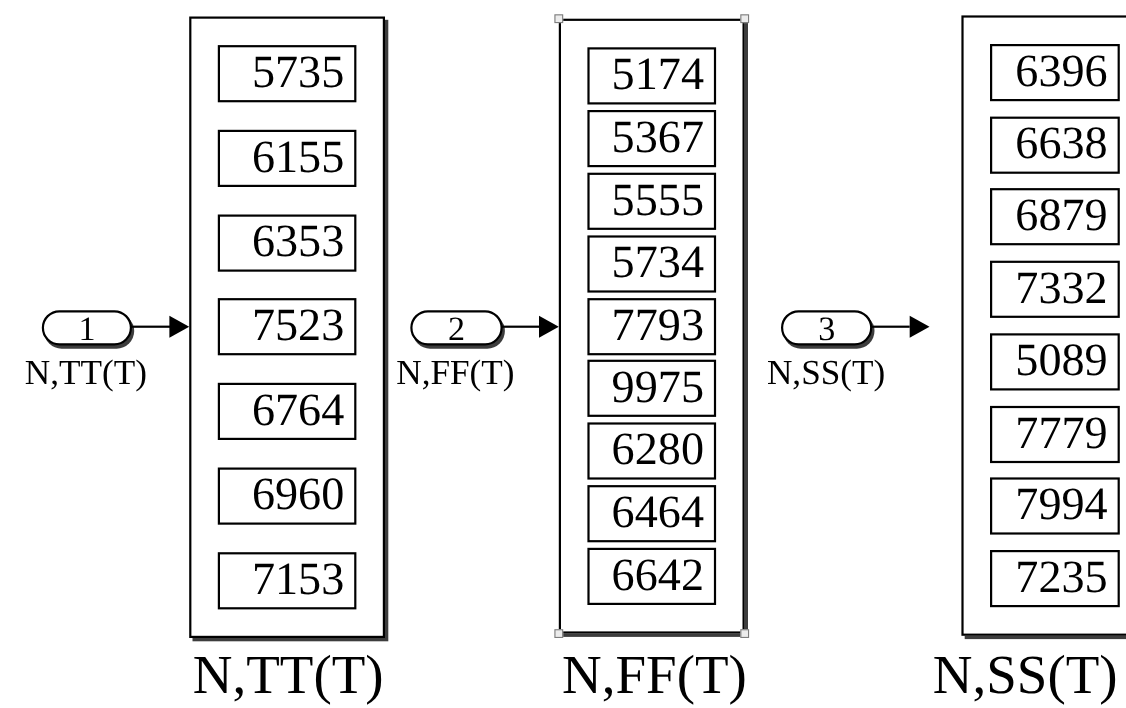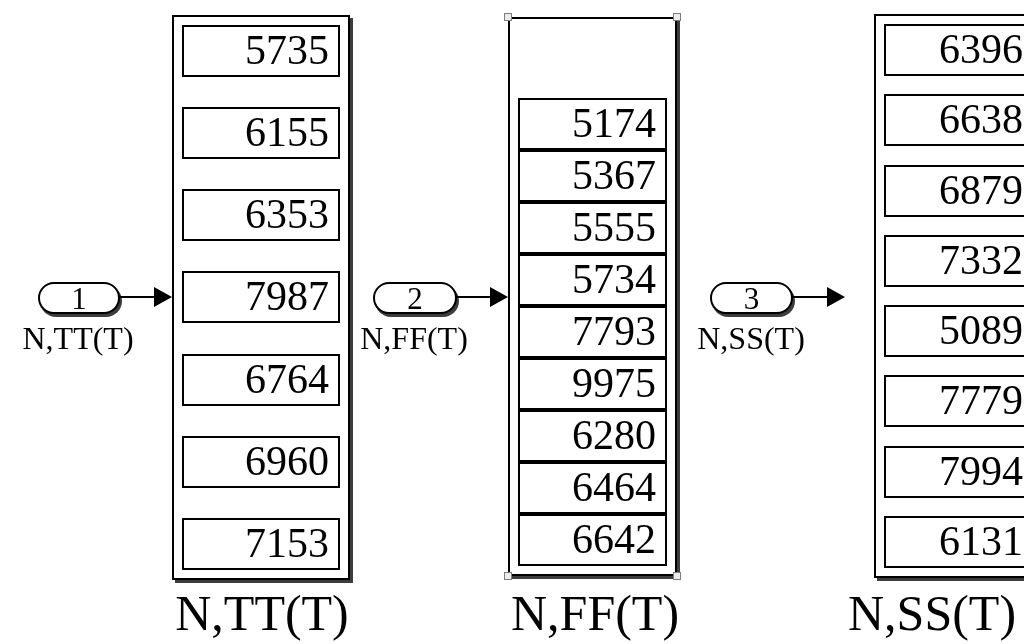--- a/index.html
+++ b/index.html
@@ -11,21 +11,21 @@
     font-family: "Liberation Serif", serif;
     color: #000;
     overflow: hidden;
   }
   .display-block {
     position: absolute;
     box-sizing: border-box;
     background: #ffffff;
     border: 2px solid #000;
     box-shadow: 3px 3px 0 #3d3d3d;
-    padding: 8px;
+    padding: 24px;
     display: flex;
     flex-direction: column;
     justify-content: space-between;
   }
   .cell {
     box-sizing: border-box;
     height: 52px;
     border: 2px solid #000;
     background: #fff;
     text-align: right;
@@ -91,33 +91,33 @@
 
   <div class="port-oval" style="left:38px; top:282px; width:82px;">1</div>
   <div class="port-label" style="left:78px; top:322px;">N,TT(T)</div>
   <div class="wire" style="left:119px; top:296px; width:37px;"></div>
   <div class="arrowhead" style="left:154px; top:287px;"></div>
 
   <div class="display-block" style="left:172px; top:15px; width:178px; height:565px;">
     <div class="cell">5735</div>
     <div class="cell">6155</div>
     <div class="cell">6353</div>
-    <div class="cell">7987</div>
+    <div class="cell">7523</div>
     <div class="cell">6764</div>
     <div class="cell">6960</div>
     <div class="cell">7153</div>
   </div>
   <div class="block-label" style="left:262px; top:588px;">N,TT(T)</div>
 
   <div class="port-oval" style="left:373px; top:282px; width:84px;">2</div>
   <div class="port-label" style="left:414px; top:322px;">N,FF(T)</div>
   <div class="wire" style="left:456px; top:296px; width:34px;"></div>
   <div class="arrowhead" style="left:490px; top:287px;"></div>
 
-  <div class="display-block" style="left:508px; top:17px; width:169px; height:559px;justify-content:flex-end;">
+  <div class="display-block" style="left:508px; top:17px; width:169px; height:559px;">
     <div class="cell">5174</div>
     <div class="cell">5367</div>
     <div class="cell">5555</div>
     <div class="cell">5734</div>
     <div class="cell">7793</div>
     <div class="cell">9975</div>
     <div class="cell">6280</div>
     <div class="cell">6464</div>
     <div class="cell">6642</div>
     <div class="handle" style="left:-6px; top:-6px;"></div>
@@ -133,17 +133,17 @@
   <div class="arrowhead" style="left:827px; top:287px;"></div>
 
   <div class="display-block" style="left:874px; top:14px; width:170px; height:564px;">
     <div class="cell">6396</div>
     <div class="cell">6638</div>
     <div class="cell">6879</div>
     <div class="cell">7332</div>
     <div class="cell">5089</div>
     <div class="cell">7779</div>
     <div class="cell">7994</div>
-    <div class="cell">6131</div>
+    <div class="cell">7235</div>
   </div>
   <div class="block-label" style="left:932px; top:588px;">N,SS(T)</div>
 
 </div>
 
 </body></html>

